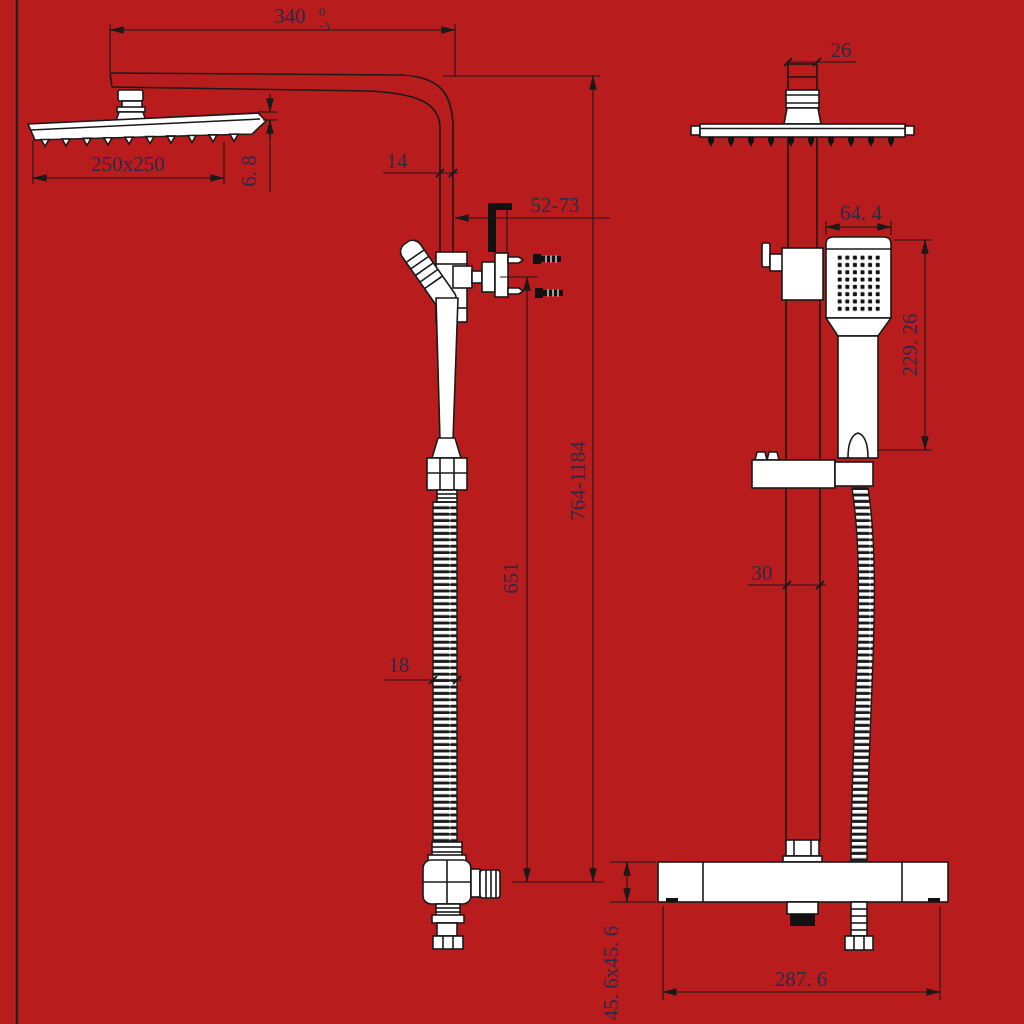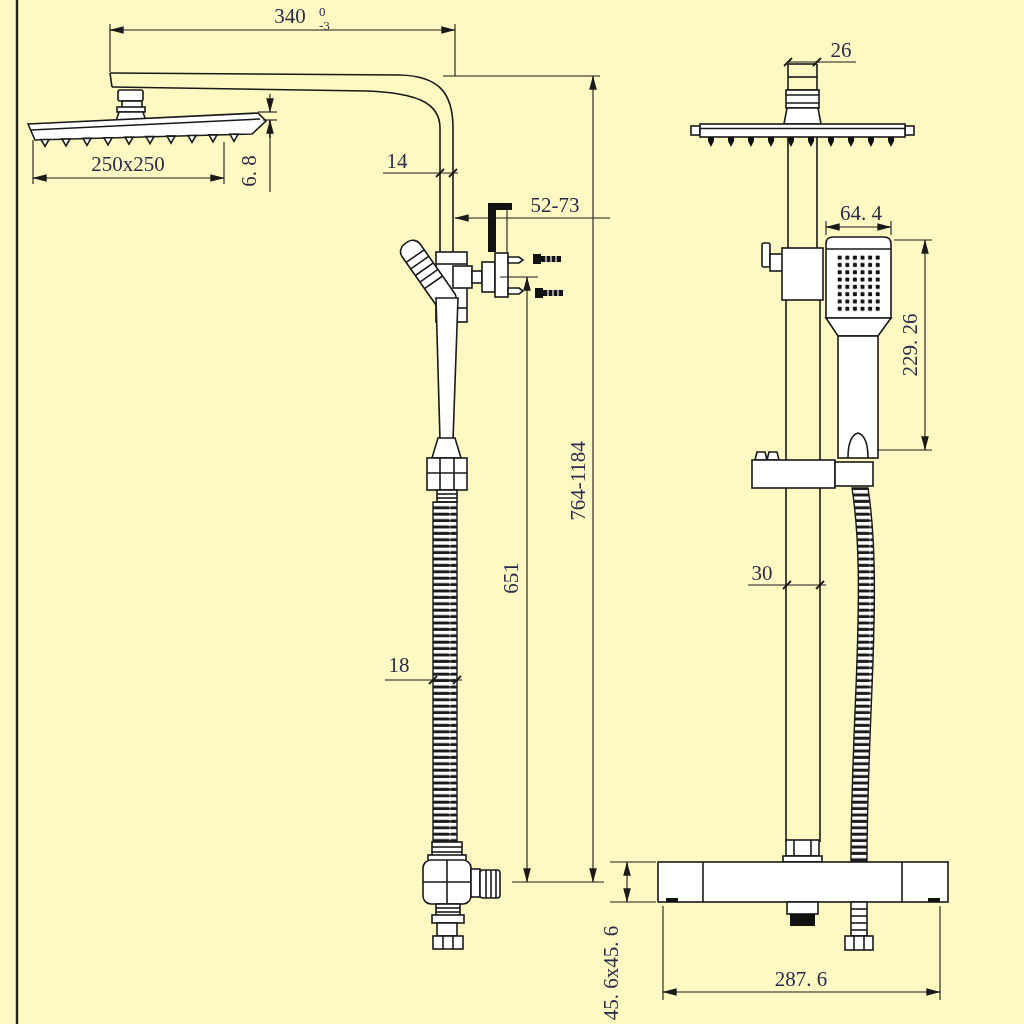--- a/index.html
+++ b/index.html
@@ -1,16 +1,16 @@
 <!DOCTYPE html>
 <html><head>
 <meta charset="utf-8">
 <style>
   html,body{margin:0;padding:0;background:#fff;}
-  .canvas{position:relative;width:1024px;height:1024px;background:#fef9c3;overflow:hidden;}
+  .canvas{position:relative;width:1024px;height:1024px;background:#b91c1c;overflow:hidden;}
   svg{display:block;}
   text{font-family:"Liberation Serif","DejaVu Serif",serif;fill:#2a2a4a;}
   .dimtxt{font-size:21px;}
   .toltxt{font-size:13px;}
   .outline{stroke:#1a1a1a;stroke-width:1.6;fill:none;}
   .outlinef{stroke:#1a1a1a;stroke-width:1.6;fill:#ffffff;}
   .dimline{stroke:#1a1a1a;stroke-width:1.1;fill:none;}
   .tick{stroke:#1a1a1a;stroke-width:1.8;}
   .solid{fill:#111111;stroke:none;}
 </style>

